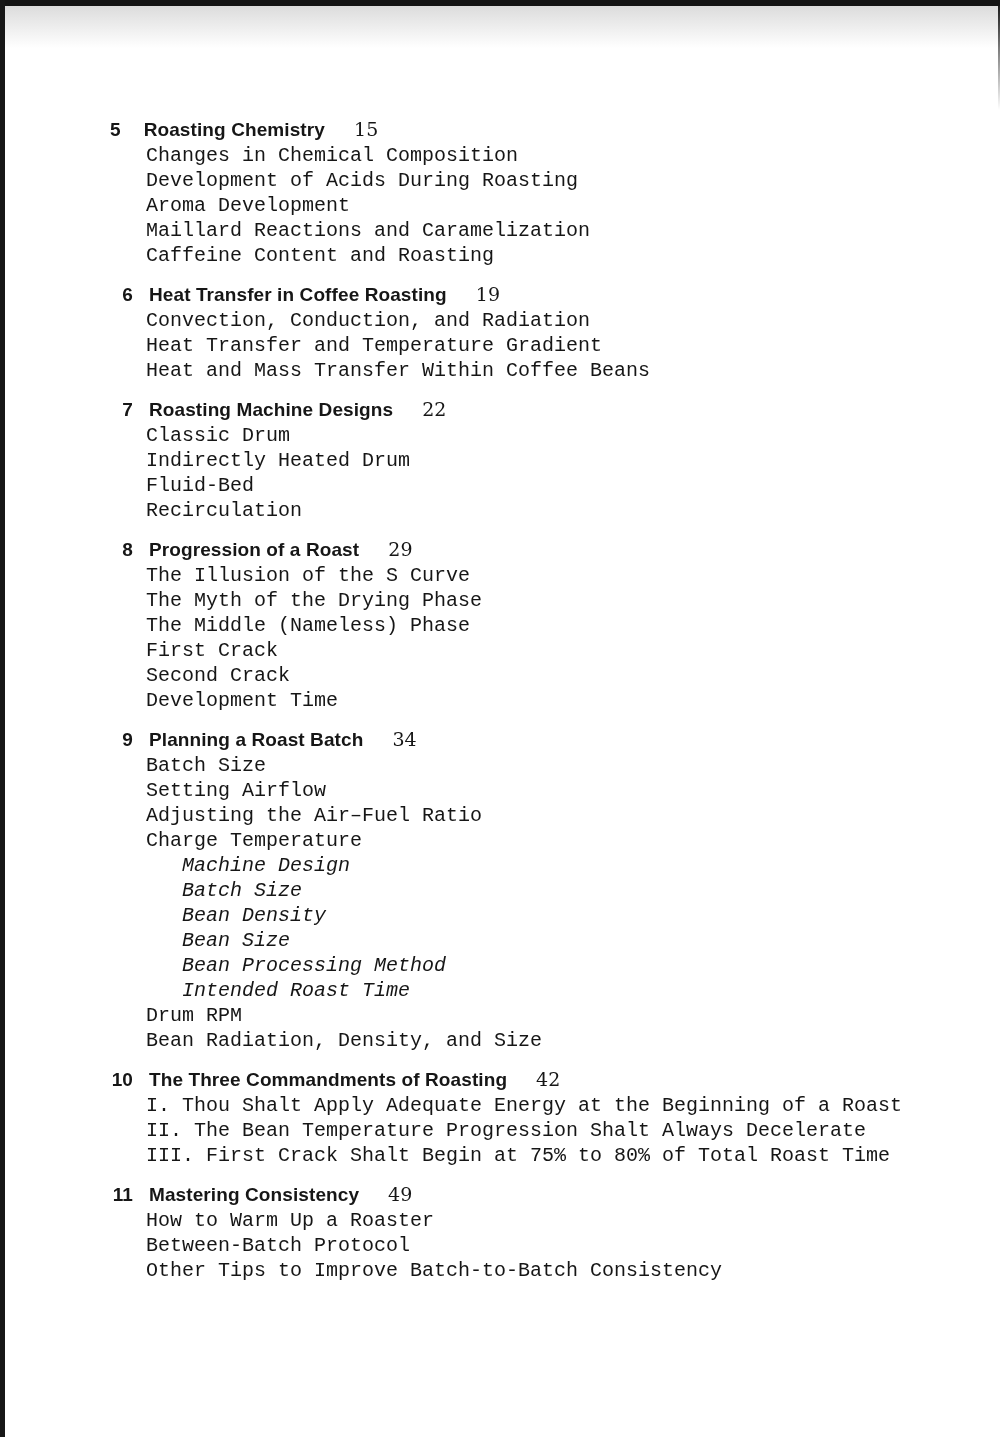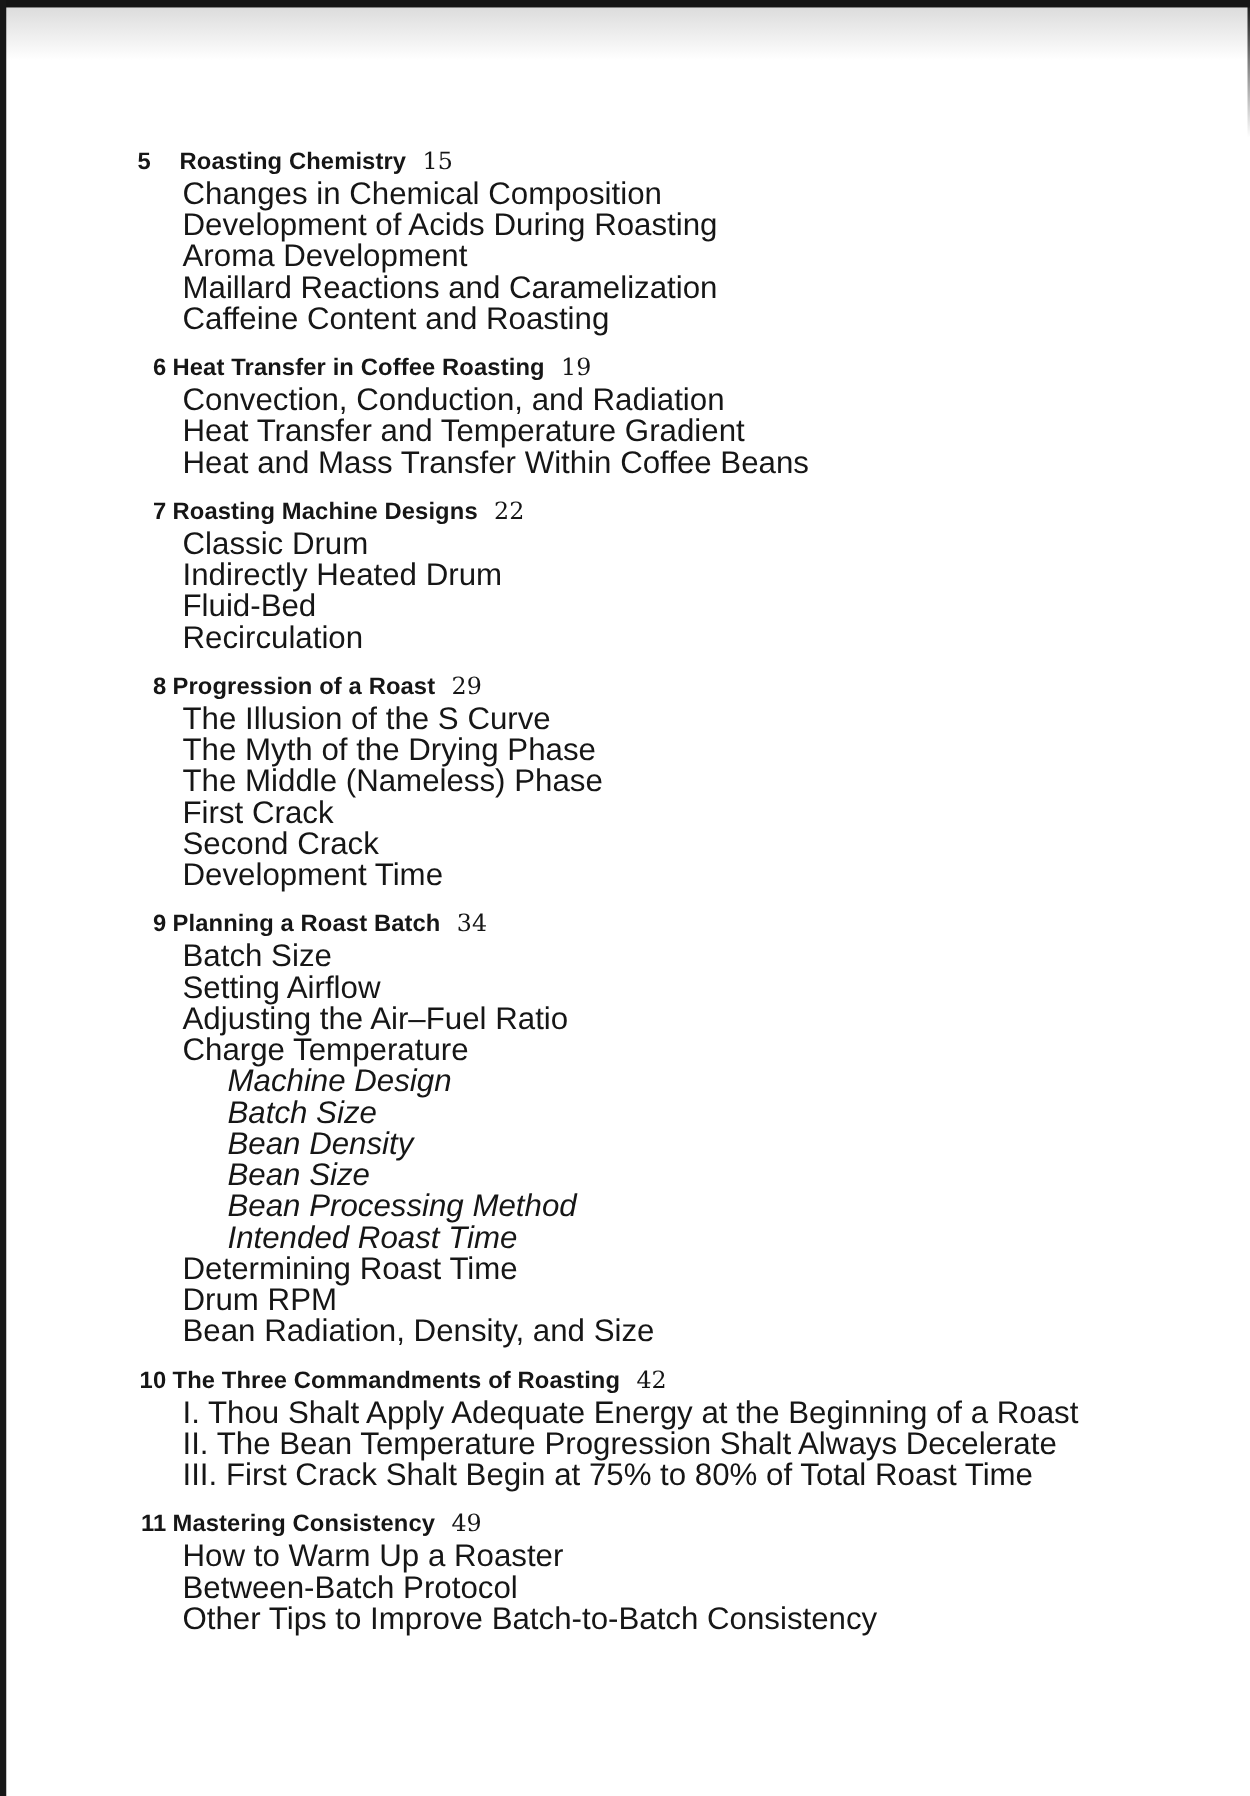--- a/index.html
+++ b/index.html
@@ -66,44 +66,44 @@
     font-size: 19px;
     line-height: 26px;
     letter-spacing: 0.1px;
   }
   .ch-num {
     width: 25px;
     text-align: right;
     flex: none;
   }
   .ch-title {
-    margin-left: 5px;
+    margin-left: 16px;
     white-space: nowrap;
   }
   .ch-page {
-    margin-left: 13px;
+    margin-left: 29px;
     font-family: "DejaVu Serif", serif;
     font-weight: 400;
     font-size: 19px;
   }
   
   .chapter.tight .ch-num {
     width: auto;
     text-align: left;
     padding-left: 2px;
   }
   .chapter.tight .ch-title {
     margin-left: 23px;
   }
   .sub-list {
     list-style: none;
     margin: 0;
     padding: 0 0 0 38px;
-    font-family: Liberation Sans, sans-serif;
-    font-size: 25px;
+    font-family: Liberation Mono, monospace;
+    font-size: 20px;
     line-height: 25px;
   }
   .sub-item {
     white-space: nowrap;
   }
   .sub-item.nested {
     font-style: italic;
     padding-left: 36px;
   }
 </style>
@@ -184,21 +184,20 @@
           <li class="sub-item">Batch Size</li>
           <li class="sub-item">Setting Airflow</li>
           <li class="sub-item">Adjusting the Air–Fuel Ratio</li>
           <li class="sub-item">Charge Temperature</li>
           <li class="sub-item nested">Machine Design</li>
           <li class="sub-item nested">Batch Size</li>
           <li class="sub-item nested">Bean Density</li>
           <li class="sub-item nested">Bean Size</li>
           <li class="sub-item nested">Bean Processing Method</li>
           <li class="sub-item nested">Intended Roast Time</li>
-          <li class="sub-item">Determining Roast Time</li>
           <li class="sub-item">Drum RPM</li>
           <li class="sub-item">Bean Radiation, Density, and Size</li>
         </ul>
   </section>
 
   <section class="chapter">
     <div class="chapter-row">
       <span class="ch-num">10</span>
       <span class="ch-title">The Three Commandments of Roasting</span>
       <span class="ch-page">42</span>

